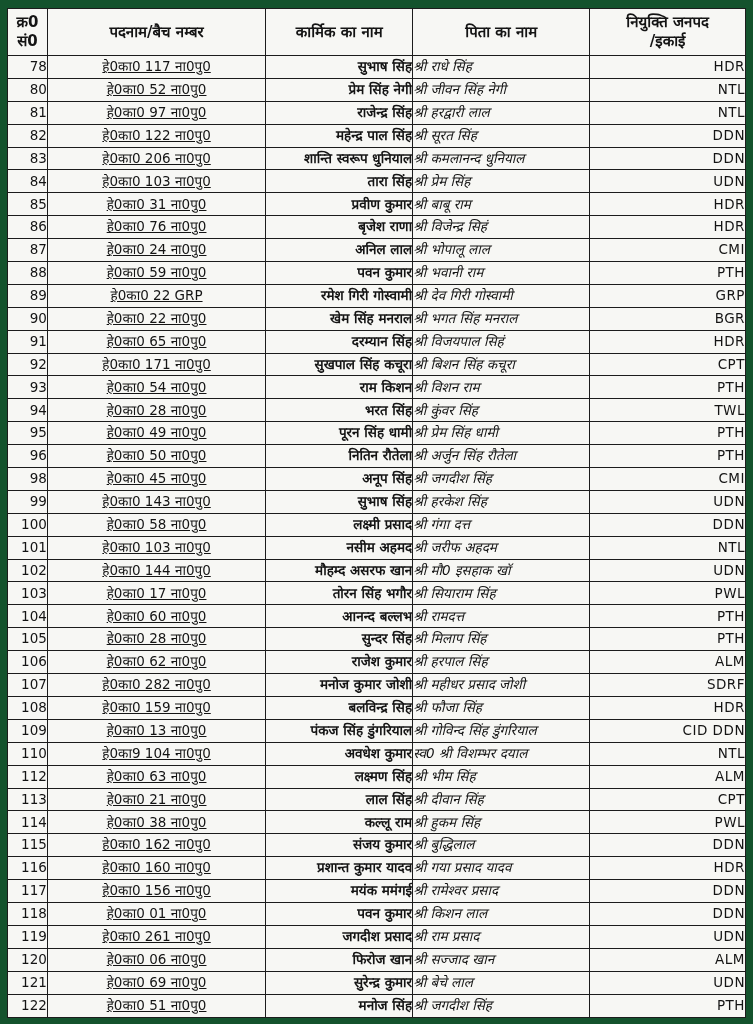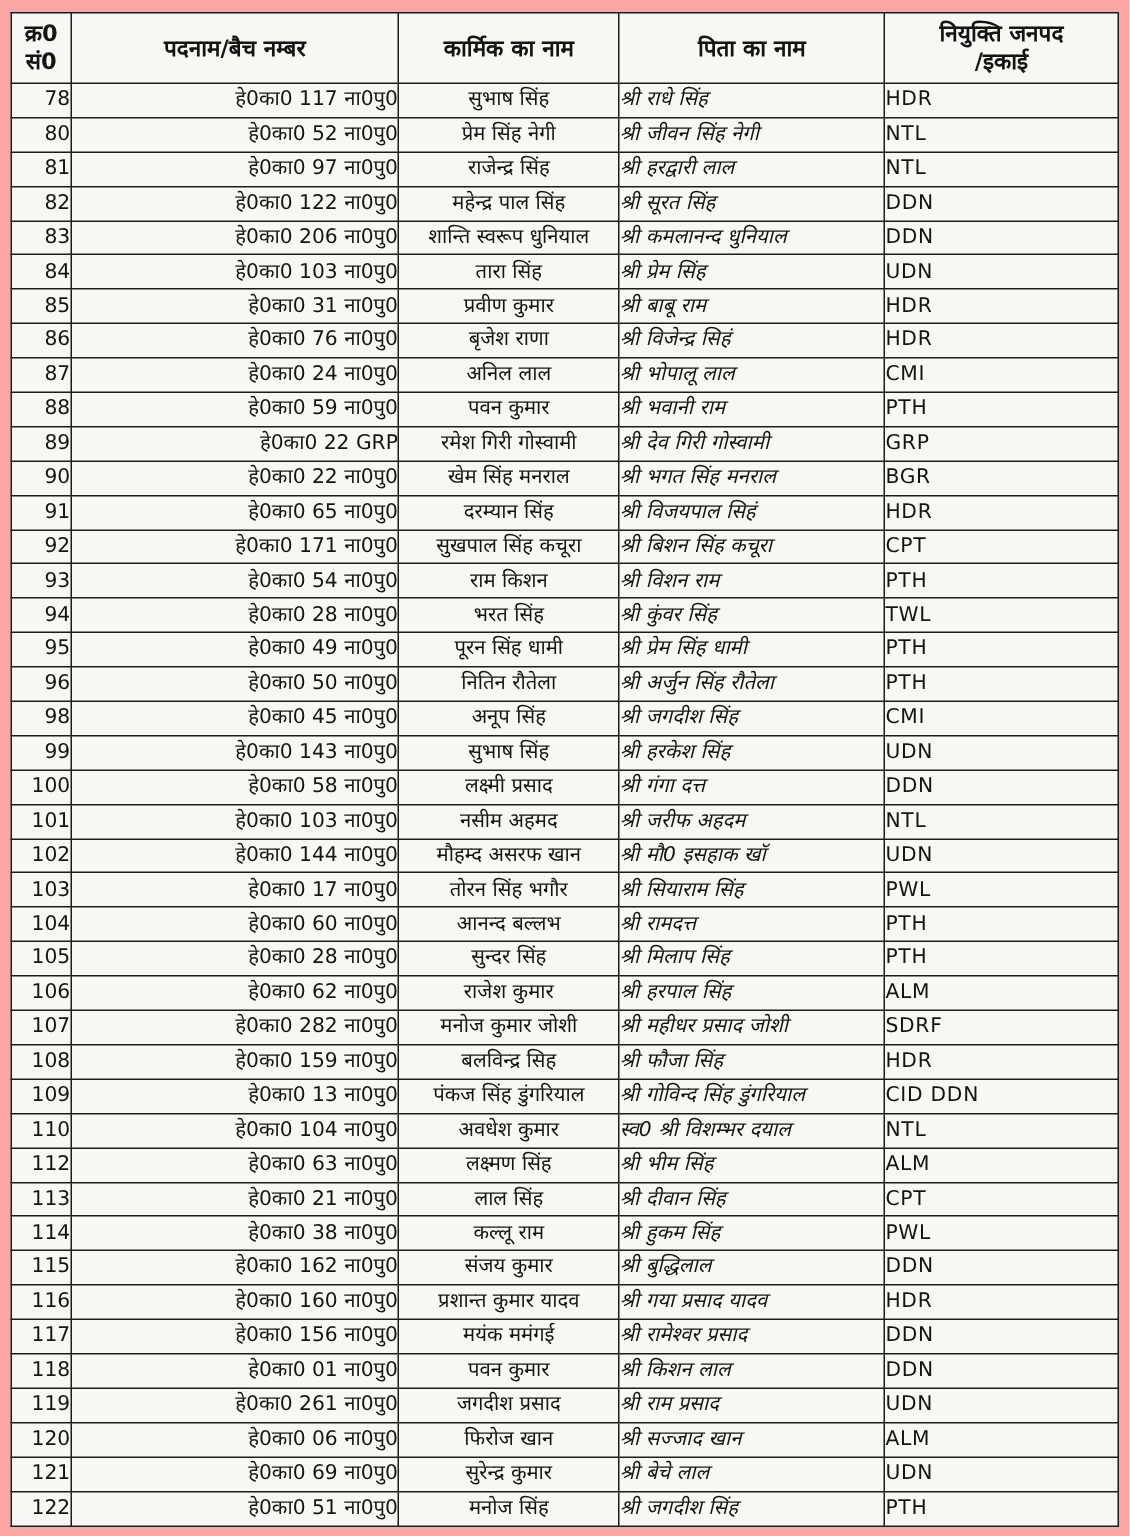--- a/index.html
+++ b/index.html
@@ -5,21 +5,21 @@
   html, body {
     margin: 0;
     padding: 0;
     background: #f3f3f1;
     font-family: "DejaVu Sans", "Liberation Sans", sans-serif;
   }
   .page {
     position: relative;
     width: 753px;
     height: 1024px;
-    background: #fca5a5;
+    background: #14532d;
     overflow: hidden;
   }
   table.roster {
     position: absolute;
     left: 7px;
     top: 8px;
     width: 739px;
     height: 1010px;
     border-collapse: collapse;
     table-layout: fixed;
@@ -47,24 +47,24 @@
     height: 21px;
   }
   
   col.c1 { width: 5.4%; }
   col.c2 { width: 29.6%; }
   col.c3 { width: 19.9%; }
   col.c4 { width: 24.0%; }
   col.c5 { width: 21.1%; }
 
   td.c-sn     { text-align: right; font-size: 13px; }
-  td.c-des    { text-align: right; padding-left: 9px; }
-  td.c-name   { text-align: center; padding-left: 7px; }
+  td.c-des    { text-align: center; padding-left: 9px; text-decoration: underline; }
+  td.c-name   { text-align: right; padding-left: 7px; font-weight: bold; }
   td.c-father { text-align: left; padding-left: 7px; font-style: italic; }
-  td.c-unit   { text-align: left; font-size: 12.5px; letter-spacing: 0.5px; }
+  td.c-unit   { text-align: right; font-size: 12.5px; letter-spacing: 0.5px; }
 </style>
 </head>
 <body>
 
 <div class="page">
   <table class="roster">
     <colgroup>
       <col class="c1">
         <col class="c2">
         <col class="c3">
@@ -324,21 +324,21 @@
   <tr>
     <td class="c-sn">109</td>
     <td class="c-des">हे0का0 13 ना0पु0</td>
     <td class="c-name">पंकज सिंह डुंगरियाल</td>
     <td class="c-father">श्री गोविन्द सिंह डुंगरियाल</td>
     <td class="c-unit">CID DDN</td>
   </tr>
 
   <tr>
     <td class="c-sn">110</td>
-    <td class="c-des">हे0का0 104 ना0पु0</td>
+    <td class="c-des">हे0का9 104 ना0पु0</td>
     <td class="c-name">अवधेश कुमार</td>
     <td class="c-father">स्व0 श्री विशम्भर दयाल</td>
     <td class="c-unit">NTL</td>
   </tr>
 
 
   <tr>
     <td class="c-sn">112</td>
     <td class="c-des">हे0का0 63 ना0पु0</td>
     <td class="c-name">लक्ष्मण सिंह</td>

